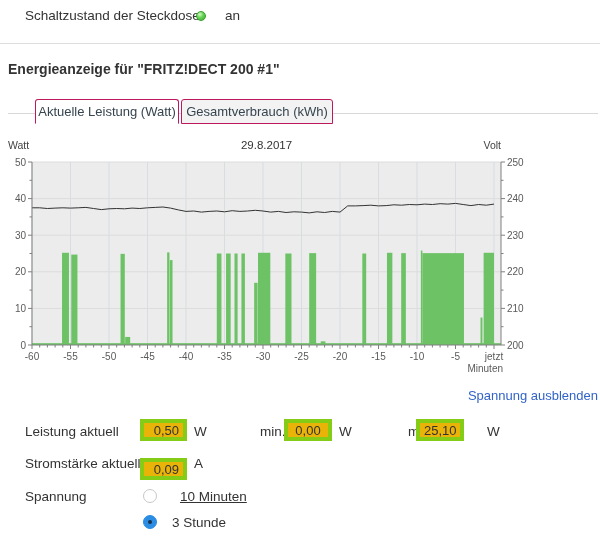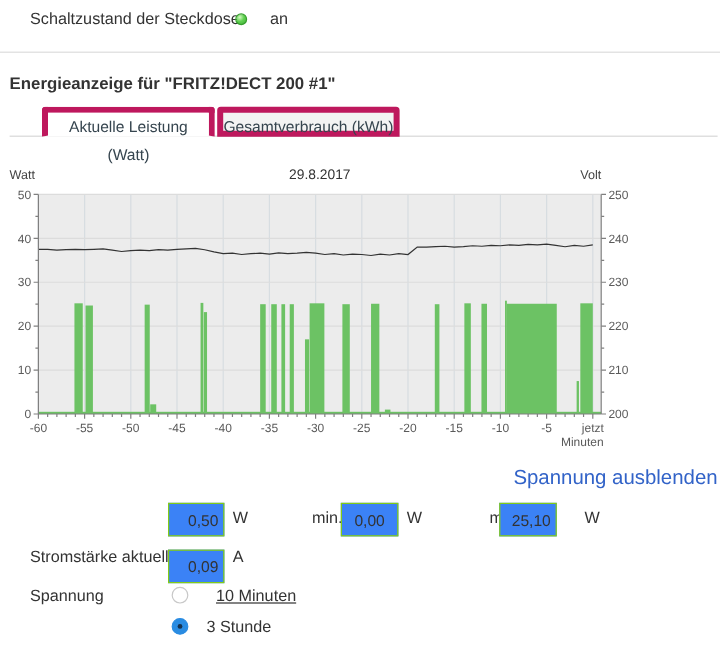--- a/index.html
+++ b/index.html
@@ -15,36 +15,36 @@
   .divider { position:absolute; left:0; top:43px; width:600px; height:1px; background:#ddd; }
   .heading { position:absolute; left:8px; top:61px; font-weight:bold; font-size:14px; color:#333; }
 
   
   .led { position:absolute; left:196px; top:11px; width:10px; height:10px; border-radius:50%;
     background: radial-gradient(circle at 35% 30%, #d6f8c4, #62d253 45%, #3fae35);
     border:1px solid #379f2e; }
 
   
   .tabline { position:absolute; left:8px; top:113px; width:590px; height:1px; background:#d8d8d8; z-index:1; }
-  .tab { position:absolute; top:89px; height:25px; line-height:23px; text-align:center;
-    font-size:13px; color:#36454f; border:5px solid #be185d; border-radius:3px 3px 0 0;
+  .tab { position:absolute; top:99px; height:25px; line-height:23px; text-align:center;
+    font-size:13px; color:#36454f; border:1px solid #be185d; border-radius:3px 3px 0 0;
     background:#f3f3f3; z-index:2; cursor:pointer; }
   .tab.active { background:#fff; border-bottom:1px solid #fff; z-index:3; }
   .tab1 { left:35px; width:144px; }
   .tab2 { left:181px; width:152px; }
 
   
   #chart { position:absolute; left:0; top:133px; }
 
   
-  .vlink { position:absolute; top:388px; right:2px; color:#3263c8; font-size:17px; cursor:pointer; text-decoration:none; }
-
-  
-  .fld { position:absolute; height:28px; font-size:13px; text-align:right; padding:2px 4px;
-    border:1px solid #84cc16; color:#333; background:#3b82f6; font-family:"Liberation Sans",sans-serif; }
+  .vlink { position:absolute; top:388px; right:2px; color:#3263c8; font-size:13px; cursor:pointer; text-decoration:none; }
+
+  
+  .fld { position:absolute; height:22px; font-size:13px; text-align:right; padding:2px 4px;
+    border:4px solid #84cc16; color:#333; background:#eab308; font-family:"Liberation Sans",sans-serif; }
 
   
   .radio { position:absolute; width:14px; height:14px; border-radius:50%; border:1px solid #c8c8c8; background:#fff; cursor:pointer; }
   .radio.selected { background:#2a8ce2; border-color:#2a8ce2; }
   .radio.selected::after { content:""; position:absolute; left:4px; top:4px; width:4px; height:4px;
     border-radius:50%; background:#16324f; }
 </style>
 </head>
 <body>
 
@@ -218,20 +218,21 @@
       <line x1="470.9" y1="212" x2="470.9" y2="214.5" stroke="#808080"></line>
       <line x1="478.6" y1="212" x2="478.6" y2="214.5" stroke="#808080"></line>
       <line x1="486.3" y1="212" x2="486.3" y2="214.5" stroke="#808080"></line>
       <line x1="494" y1="212" x2="494" y2="216" stroke="#808080"></line>
       <text x="494" y="227" text-anchor="middle" font-size="10" fill="#5a5a5a" font-family="&quot;Liberation Sans&quot;, sans-serif">jetzt</text>
       <text x="503" y="239" text-anchor="end" font-size="10" fill="#5a5a5a" font-family="&quot;Liberation Sans&quot;, sans-serif">Minuten</text>
     </svg>
 
   <a class="vlink" href="#">Spannung ausblenden</a>
 
+  <span class="abs lbl" style="left:25px; top:424px;">Leistung aktuell</span>
   <input class="fld" style="left: 140px; top: 419px; width: 47px;" readonly="" value="0,50">
   <span class="abs lbl" style="left:194px; top:424px;">W</span>
 
   <span class="abs lbl" style="left:260px; top:424px;">min.</span>
   <input class="fld" style="left: 284px; top: 419px; width: 48px; text-align: center;" readonly="" value="0,00">
   <span class="abs lbl" style="left:339px; top:424px;">W</span>
 
   <span class="abs lbl" style="left:408px; top:424px;">max.</span>
   <input class="fld" style="left: 416px; top: 419px; width: 48px;" readonly="" value="25,10">
   <span class="abs lbl" style="left:487px; top:424px;">W</span>

